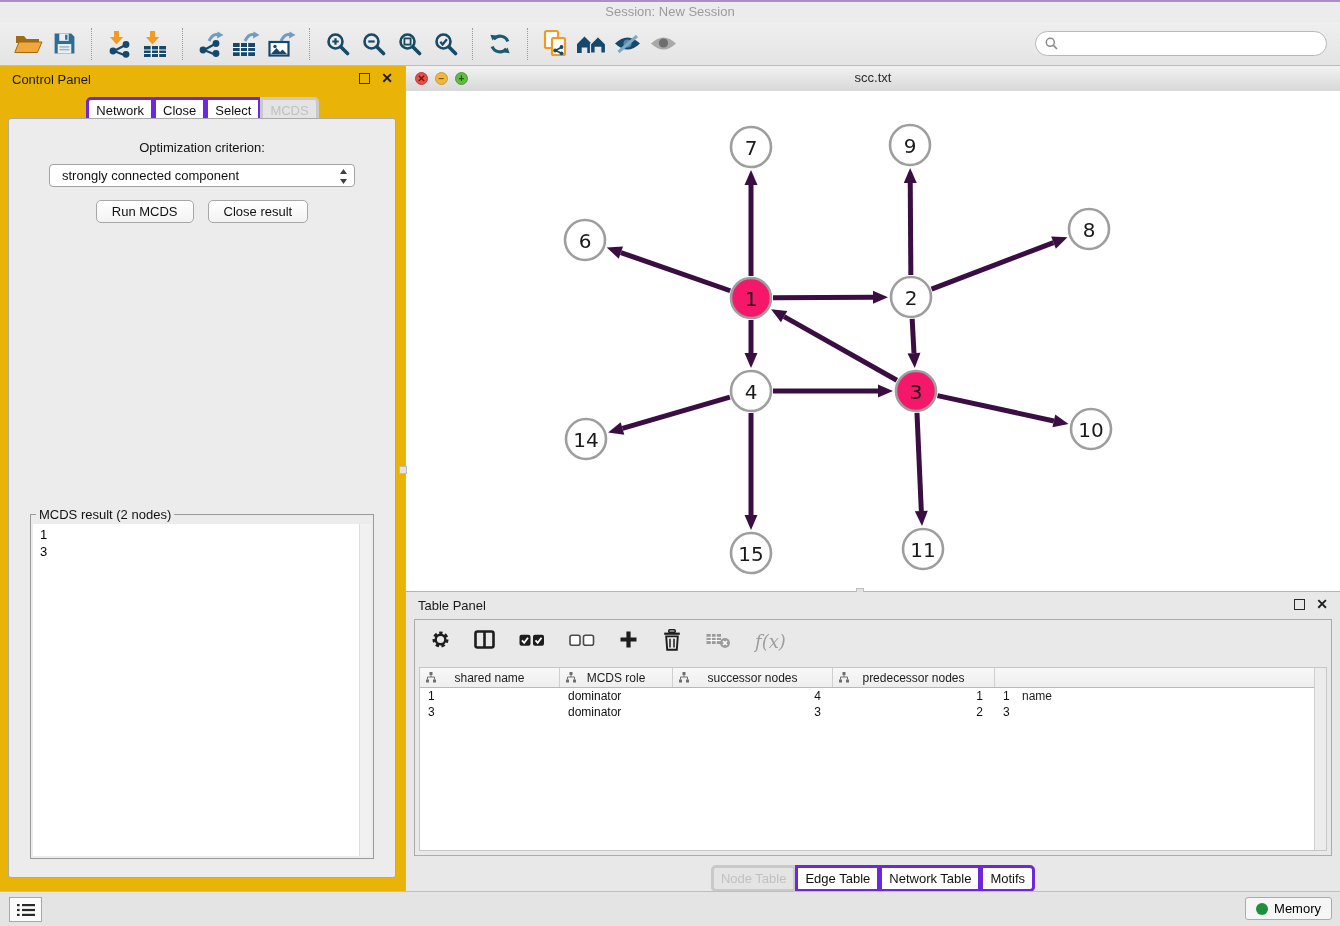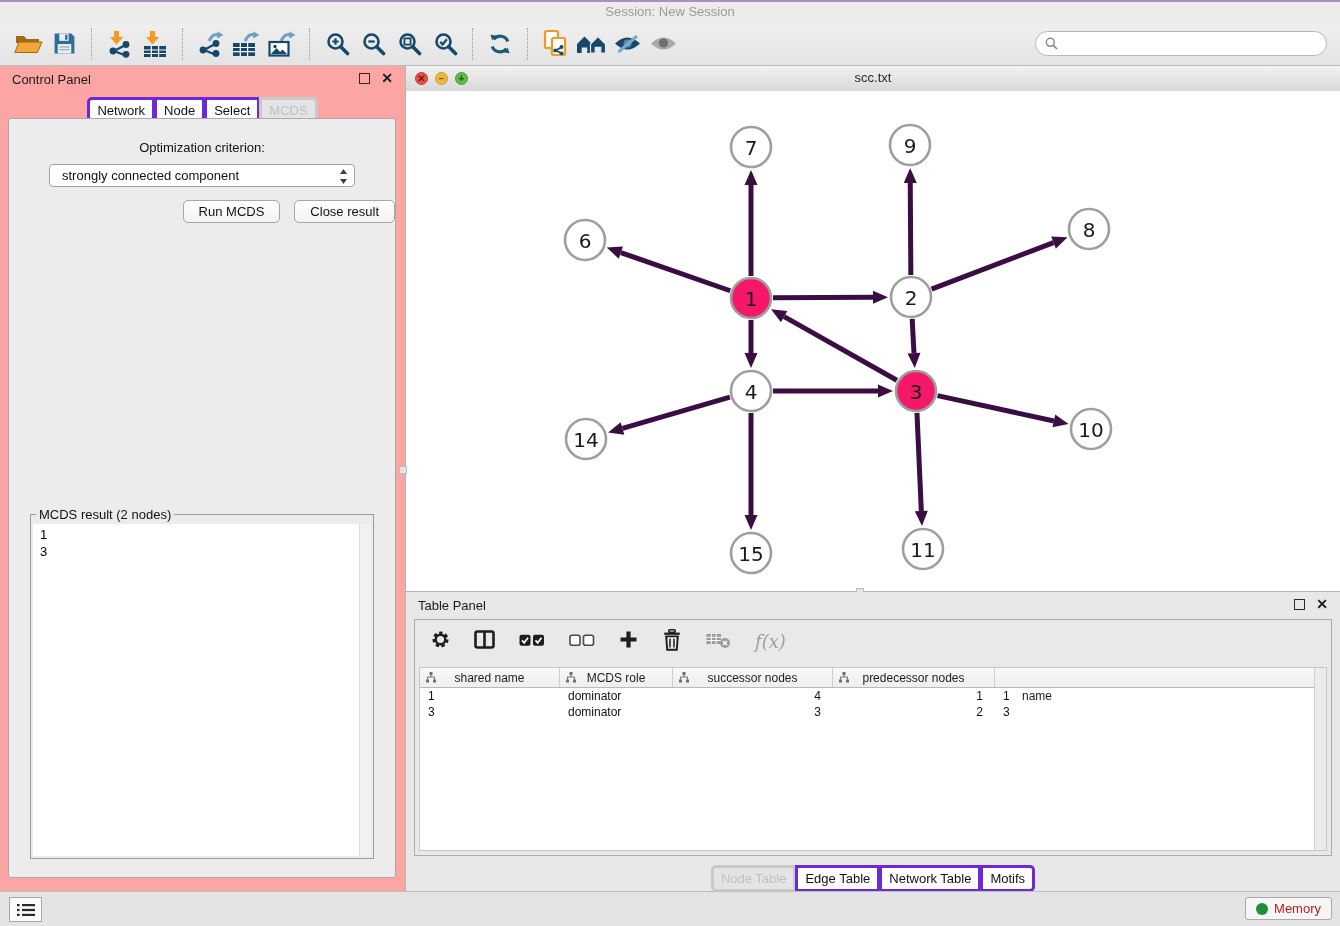--- a/index.html
+++ b/index.html
@@ -16,21 +16,21 @@
            background:linear-gradient(#efefef,#e4e4e4);border-bottom:1px solid #bcbcbc;
            display:flex;align-items:center;padding:0 10px;box-sizing:border-box;}
   .tb-btn{width:36px;height:36px;display:flex;align-items:center;justify-content:center;}
   .tb-sep{height:32px;border-left:1px dotted #9b9b9b;margin:0 9px;}
   .search-wrap{margin-left:auto;margin-right:3px;width:292px;height:25px;background:#fff;
                border:1px solid #b8b8b8;border-radius:13px;display:flex;align-items:center;
                padding:0 9px;box-sizing:border-box;gap:5px;}
   .search-wrap input{border:none;outline:none;flex:1;font-size:13px;background:transparent;}
 
   
-  .control-panel{position:absolute;left:0;top:64px;width:406px;bottom:34px;background:#fca5a5;
+  .control-panel{position:absolute;left:0;top:64px;width:406px;bottom:34px;background:#eab308;
                  border-right:1px solid #b4b4b4;box-sizing:border-box;}
   .panel-title{position:absolute;left:12px;top:6px;font-size:13px;color:#1a1a1a;}
   .panel-btns{position:absolute;right:12px;top:7px;display:flex;gap:11px;align-items:center;}
   .float-btn{width:9px;height:9px;border:1.7px solid #2a2a2a;background:transparent;}
   .close-btn{font-size:14px;font-weight:bold;color:#1a1a1a;line-height:11px;}
 
   .tabs{display:flex;justify-content:center;}
   .cp-tabs{position:absolute;top:31px;left:0;right:0;}
   .tab{font-size:13px;padding:3px 7px;background:#fff;border:3px solid #6d28d9;margin-left:-1px;
        color:#111;white-space:nowrap;}
@@ -38,21 +38,21 @@
   .tab:last-child{border-radius:0 5px 5px 0;}
   .tab.selected{background:#e4e4e4;color:#c1c1c1;border-color:#c9c9c9;}
 
   .cp-box{position:absolute;left:8px;right:9px;top:52px;bottom:14px;border:1px solid #a9a9a9;
           border-radius:3px;background:#ececec;}
   .opt-label{margin-top:21px;text-align:center;font-size:13px;color:#111;}
   .dropdown{margin:9px auto 0;width:306px;height:23px;background:#fff;border:1px solid #a3a3a3;
             border-radius:4px;position:relative;font-size:13px;line-height:22px;
             padding-left:12px;box-sizing:border-box;color:#111;}
   .dropdown .stepper{position:absolute;right:6px;top:3px;}
-  .btn-row{display:flex;justify-content:flex-end;gap:14px;margin-top:13px;}
+  .btn-row{display:flex;justify-content:center;gap:14px;margin-top:13px;}
   .btn{font-size:13px;padding:3px 15px;background:linear-gradient(#fff,#f3f3f3);
        border:1px solid #a7a7a7;border-radius:5px;color:#111;}
 
   fieldset.result{position:absolute;left:5px;right:5px;top:372px;bottom:2px;margin:16px;padding:0;
                   border:1px solid #9a9a9a;background:transparent;}
   fieldset.result legend{font-size:13px;color:#111;margin-left:5px;padding:0 3px;background:#ececec;}
   .result-inner{position:absolute;left:2px;right:2px;top:2px;bottom:2px;background:#fff;}
   .result-scroll{position:absolute;right:0;top:0;bottom:0;width:11px;background:#f1f1f1;
                  border-left:1px solid #ddd;}
   .result-lines{font-size:13px;padding:2px 0 0 7px;line-height:17px;color:#000;}
@@ -93,21 +93,21 @@
             border-left:1px solid #cfcfcf;}
   .tp-tabs{position:absolute;left:0;right:0;bottom:0;}
 
   
   .status-bar{position:absolute;left:0;right:0;bottom:0;height:34px;background:#e4e4e4;
               border-top:1px solid #bfbfbf;}
   .list-btn{position:absolute;left:9px;top:5px;width:31px;height:23px;background:#fbfbfb;
             border:1px solid #a8a8a8;display:flex;align-items:center;justify-content:center;}
   .memory-btn{position:absolute;right:8px;top:5px;height:23px;background:#f6f6f6;
               border:1px solid #ababab;border-radius:3px;display:flex;align-items:center;gap:6px;
-              padding:0 10px;font-size:13px;color:#b91c1c;box-sizing:border-box;}
+              padding:0 10px;font-size:13px;color:#000000;box-sizing:border-box;}
   .mem-dot{width:12px;height:12px;border-radius:50%;background:#1f8e3d;}
 </style>
 </head>
 <body>
 
 <div id="window">
 
   <div class="titlebar">
     <span>Session: New Session</span>
   </div>
@@ -254,21 +254,21 @@
   </div>
 
   <div class="control-panel">
     <div class="panel-title">Control Panel</div>
     <div class="panel-btns">
       <span class="float-btn"></span>
       <span class="close-btn">✕</span>
     </div>
     <div class="tabs cp-tabs" id="cp-tabs">
         <span class="tab">Network</span>
-        <span class="tab">Node</span>
+        <span class="tab">Close</span>
         <span class="tab">Select</span>
         <span class="tab selected">MCDS</span>
       </div>
     <div class="cp-box">
       <div class="opt-label">Optimization criterion:</div>
       <div class="dropdown">
         <span>strongly connected component</span>
         <span class="stepper">
           <svg width="9" height="17" viewBox="0 0 9 17">
               <path d="M4.5 1 L8 6 H1 Z" fill="#3f3f3f"></path>

